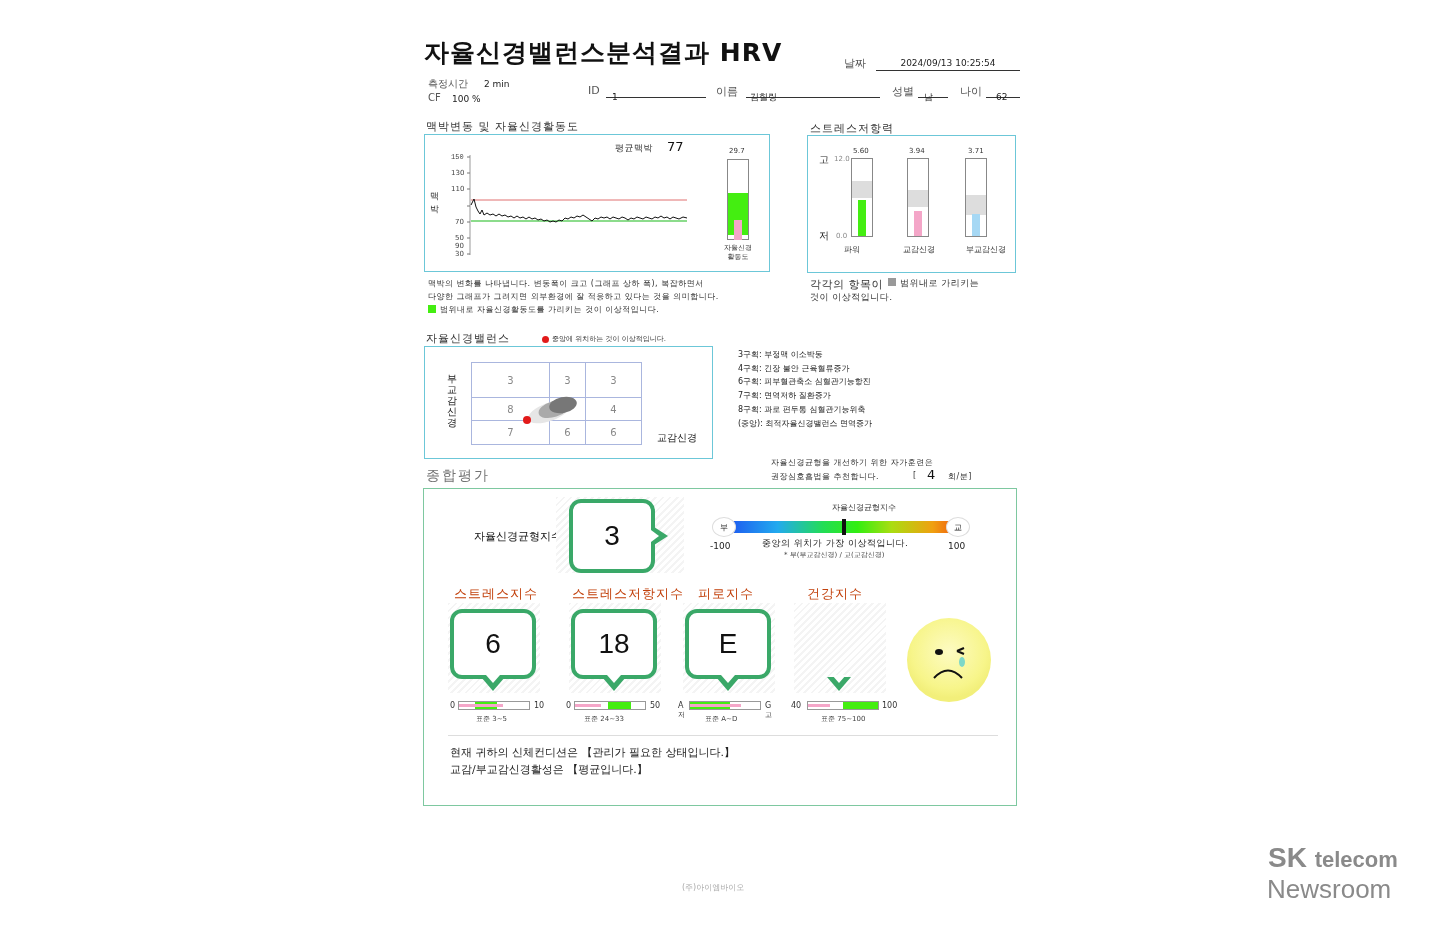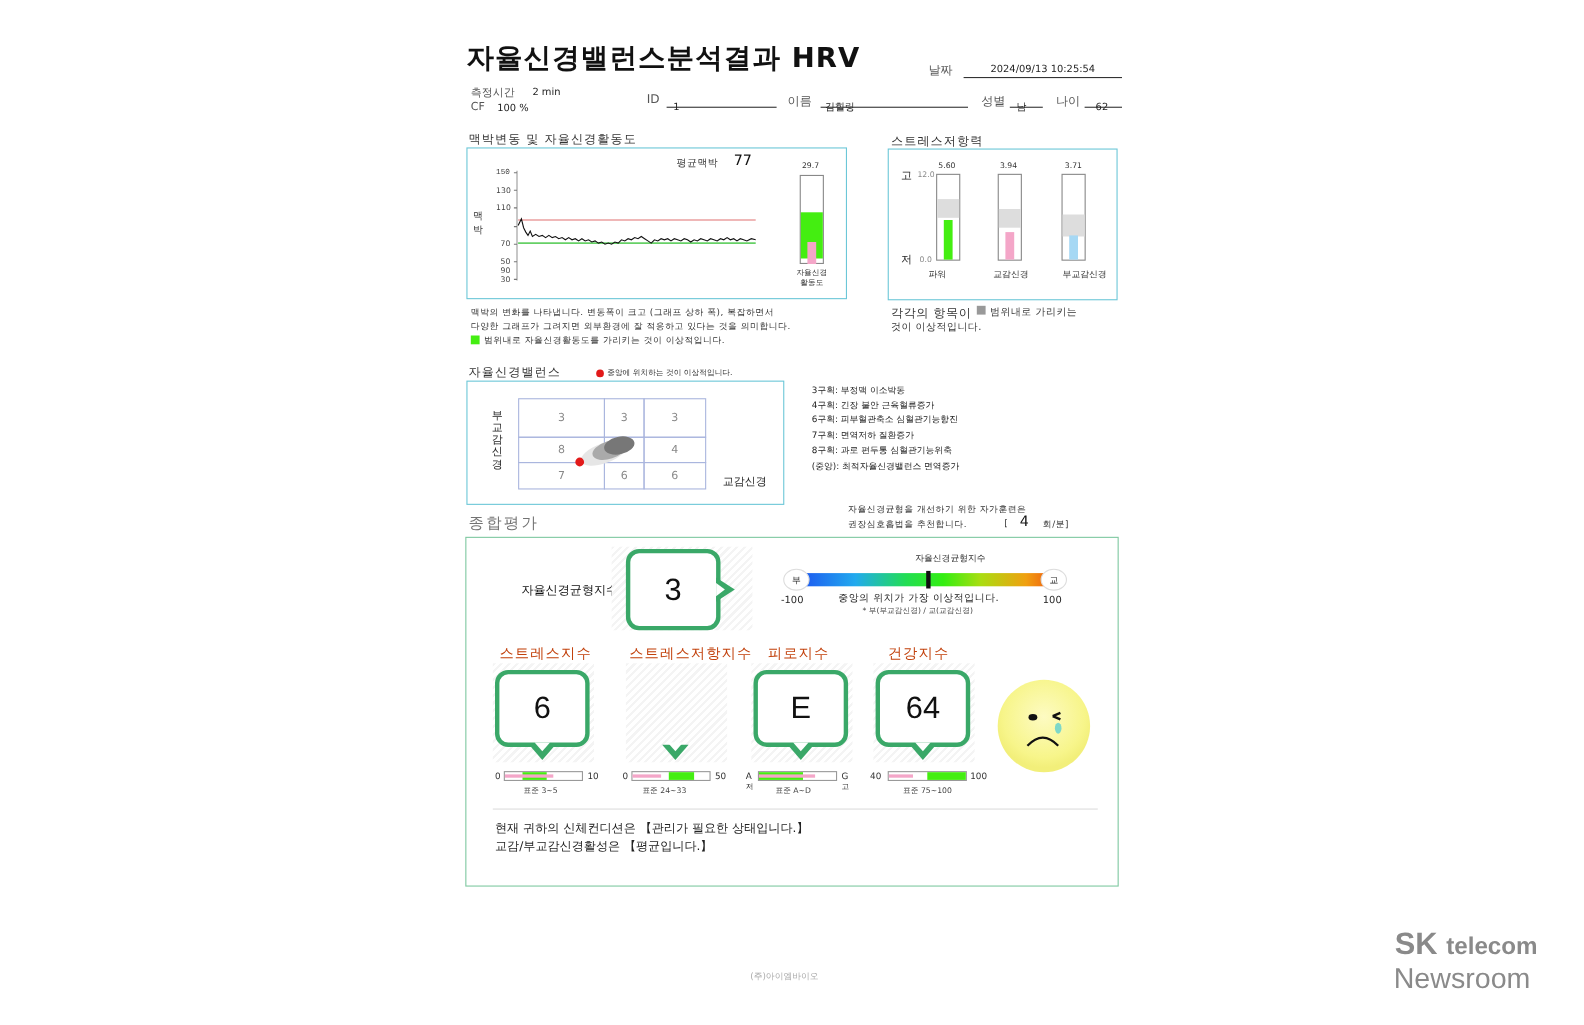--- a/index.html
+++ b/index.html
@@ -227,20 +227,23 @@
   <div class="abs tiny" style="left:26px; top:212px; font-size:8px;">0</div>
   <div class="abs hbar" style="left:34px; top:212px; width:72px;">
     <div class="abs" style="left:16px; top:0; width:22px; height:7px; background:#44ee11;"></div>
     <div class="abs" style="left:0; top:2px; width:44px; height:3px; background:#f4a6c8;"></div>
   </div>
   <div class="abs tiny" style="left:110px; top:212px; font-size:8px;">10</div>
   <div class="abs sub-note" style="left:52px; top:225px;">표준 3~5</div>
 
   <div class="abs idx-title" style="left:148px; top:96px;">스트레스저항지수</div>
   <div class="abs hatch" style="left:145px; top:114px; width:92px; height:90px;"></div>
+  <div class="abs bubble" style="left:147px; top:120px; width:86px; height:70px;">
+    <span>18</span>
+  </div>
   <div class="abs bubble-tail-down" style="left:178px; top:188px;"></div>
   <div class="abs bubble-tail-down-inner" style="left:183px; top:186px;"></div>
   <div class="abs tiny" style="left:142px; top:212px; font-size:8px;">0</div>
   <div class="abs hbar" style="left:150px; top:212px; width:72px;">
     <div class="abs" style="left:33px; top:0; width:23px; height:7px; background:#44ee11;"></div>
     <div class="abs" style="left:0; top:2px; width:26px; height:3px; background:#f4a6c8;"></div>
   </div>
   <div class="abs tiny" style="left:226px; top:212px; font-size:8px;">50</div>
   <div class="abs sub-note" style="left:160px; top:225px;">표준 24~33</div>
 
@@ -256,23 +259,20 @@
   <div class="abs hbar" style="left:265px; top:212px; width:72px;">
     <div class="abs" style="left:0; top:0; width:40px; height:7px; background:#44ee11;"></div>
     <div class="abs" style="left:0; top:2px; width:51px; height:3px; background:#f4a6c8;"></div>
   </div>
   <div class="abs tiny" style="left:341px; top:212px; font-size:8px;">G</div>
   <div class="abs tiny" style="left:341px; top:221px; font-size:7px;">고</div>
   <div class="abs sub-note" style="left:281px; top:225px;">표준 A~D</div>
 
   <div class="abs idx-title" style="left:383px; top:96px;">건강지수</div>
   <div class="abs hatch" style="left:370px; top:114px; width:92px; height:90px;"></div>
-  <div class="abs bubble" style="left:372px; top:120px; width:86px; height:70px;">
-    <span>64</span>
-  </div>
   <div class="abs bubble-tail-down" style="left:403px; top:188px;"></div>
   <div class="abs bubble-tail-down-inner" style="left:408px; top:186px;"></div>
   <div class="abs tiny" style="left:367px; top:212px; font-size:8px;">40</div>
   <div class="abs hbar" style="left:383px; top:212px; width:72px;">
     <div class="abs" style="left:35px; top:0; width:35px; height:7px; background:#44ee11;"></div>
     <div class="abs" style="left:0; top:2px; width:22px; height:3px; background:#f4a6c8;"></div>
   </div>
   <div class="abs tiny" style="left:458px; top:212px; font-size:8px;">100</div>
   <div class="abs sub-note" style="left:397px; top:225px;">표준 75~100</div>
 

